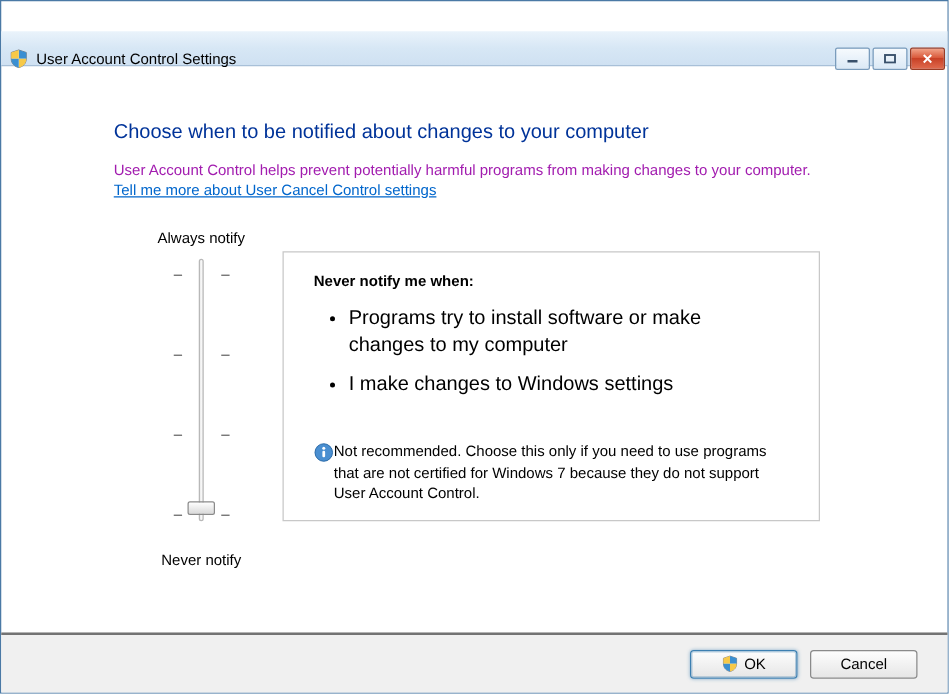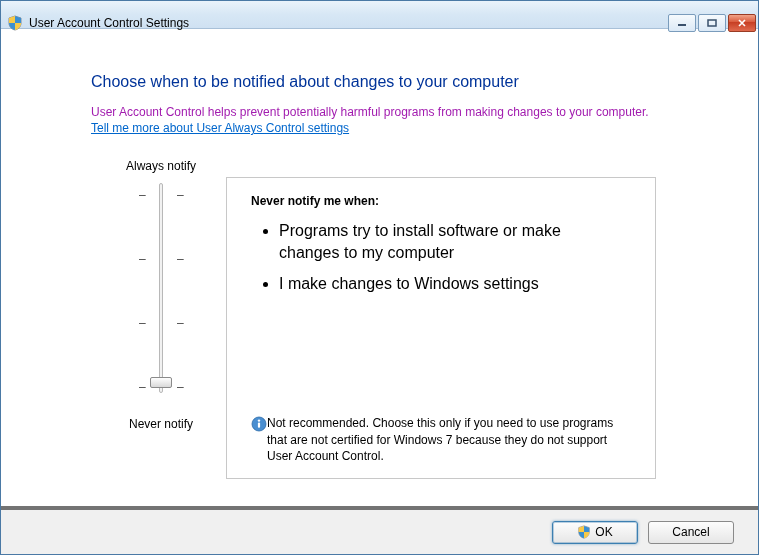--- a/index.html
+++ b/index.html
@@ -20,20 +20,21 @@
     display: flex;
     flex-direction: column;
   }
   .titlebar {
     height: 28px;
     background: linear-gradient(to bottom, #eaf3fb 0%, #d7e7f5 50%, #cfe1f2 100%);
     border-bottom: 1px solid #a8c0d8;
     display: flex;
     align-items: center;
     padding: 16px 2px 0 6px;
+    margin-top: 24px;
   }
   .titlebar .shield {
     width: 16px; height: 16px;
     margin-right: 6px;
     flex-shrink: 0;
   }
   .titlebar .title {
     flex: 1;
     color: #000;
     font-size: 12px;
@@ -138,21 +139,21 @@
     border: 1px solid #8a8a8a;
     border-radius: 2px;
     cursor: pointer;
   }
 
   .info-panel {
     position: absolute;
     left: 225px;
     top: 148px;
     width: 430px;
-    height: 302px;
+    height: 216px;
     border: 1px solid #c8c8c8;
     padding: 16px 20px 14px 24px;
   }
   .panel-heading {
     font-weight: bold;
     font-size: 12px;
     margin-bottom: 12px;
   }
   .bullets {
     list-style: disc;
@@ -178,21 +179,21 @@
     flex-shrink: 0;
     margin-top: 1px;
   }
   .rec-text {
     font-size: 12px;
     line-height: 1.35;
   }
 
   .footer {
     height: 48px;
-    border-top: 4px solid #737373;
+    border-top: 2px solid #737373;
     background: #f0f0f0;
     display: flex;
     align-items: center;
     justify-content: flex-end;
     padding-right: 24px;
     gap: 10px;
   }
   .btn {
     min-width: 86px;
     height: 23px;
@@ -242,21 +243,21 @@
         <svg width="10" height="8" viewBox="0 0 10 8">
             <path d="M2 1 L8 7 M8 1 L2 7" stroke="#fff" stroke-width="1.6"></path>
           </svg>
       </div>
     </div>
   </div>
 
   <div class="content">
     <div class="heading">Choose when to be notified about changes to your computer</div>
     <div class="desc">User Account Control helps prevent potentially harmful programs from making changes to your computer.</div>
-    <span class="link">Tell me more about User Always Control settings</span>
+    <span class="link">Tell me more about User Cancel Control settings</span>
 
     <div class="slider-area">
       <div class="slider-label">Always notify</div>
       <div class="slider-track-wrap">
         <div class="slider-track"></div>
         <div class="tick-row tick1">
             <span>–</span>
             <span>–</span>
           </div>
         <div class="tick-row tick2">

